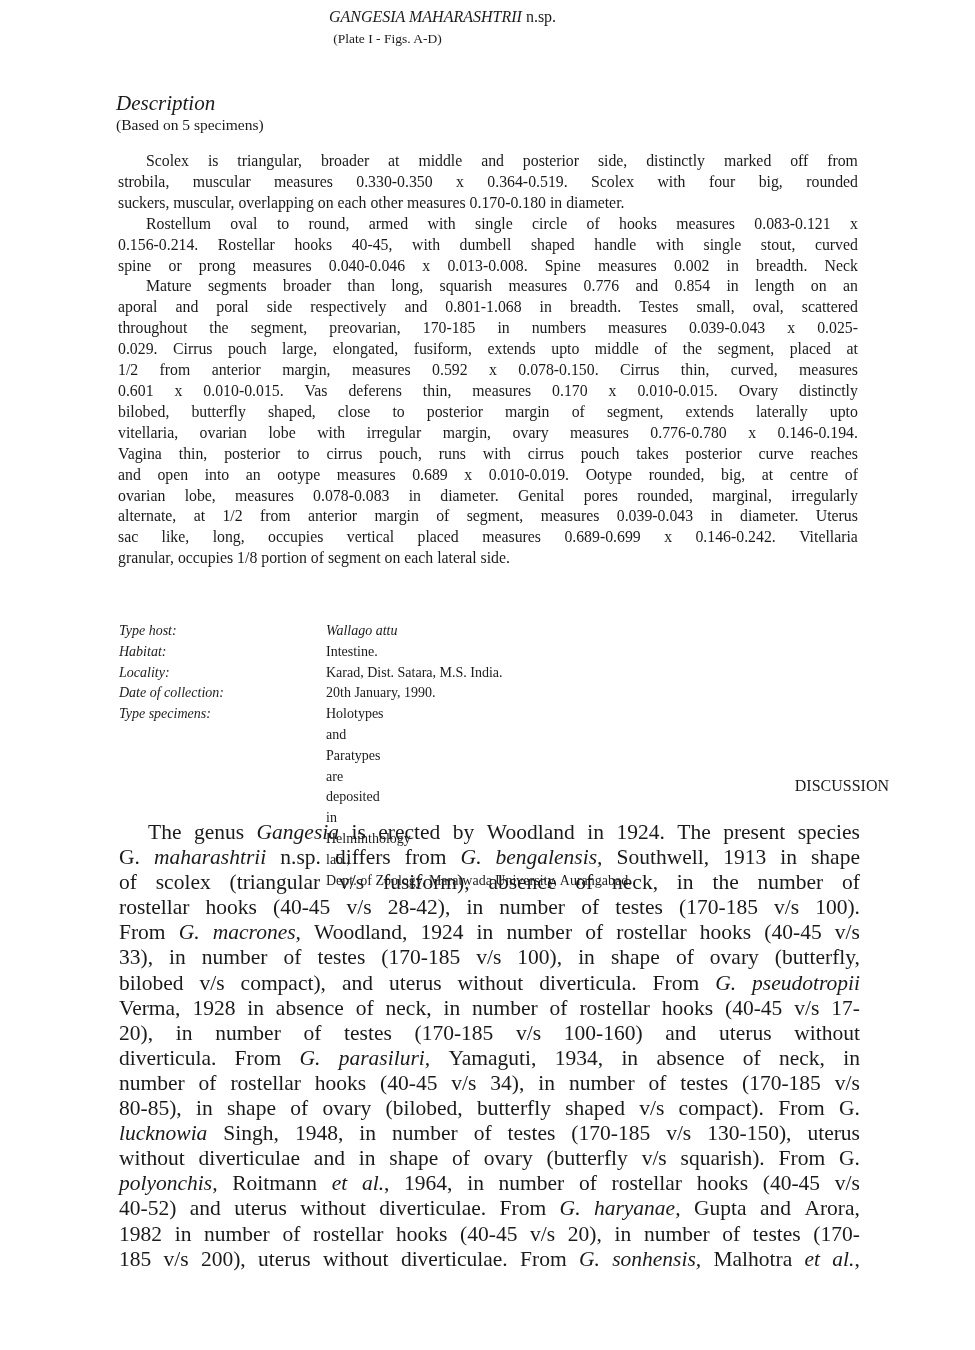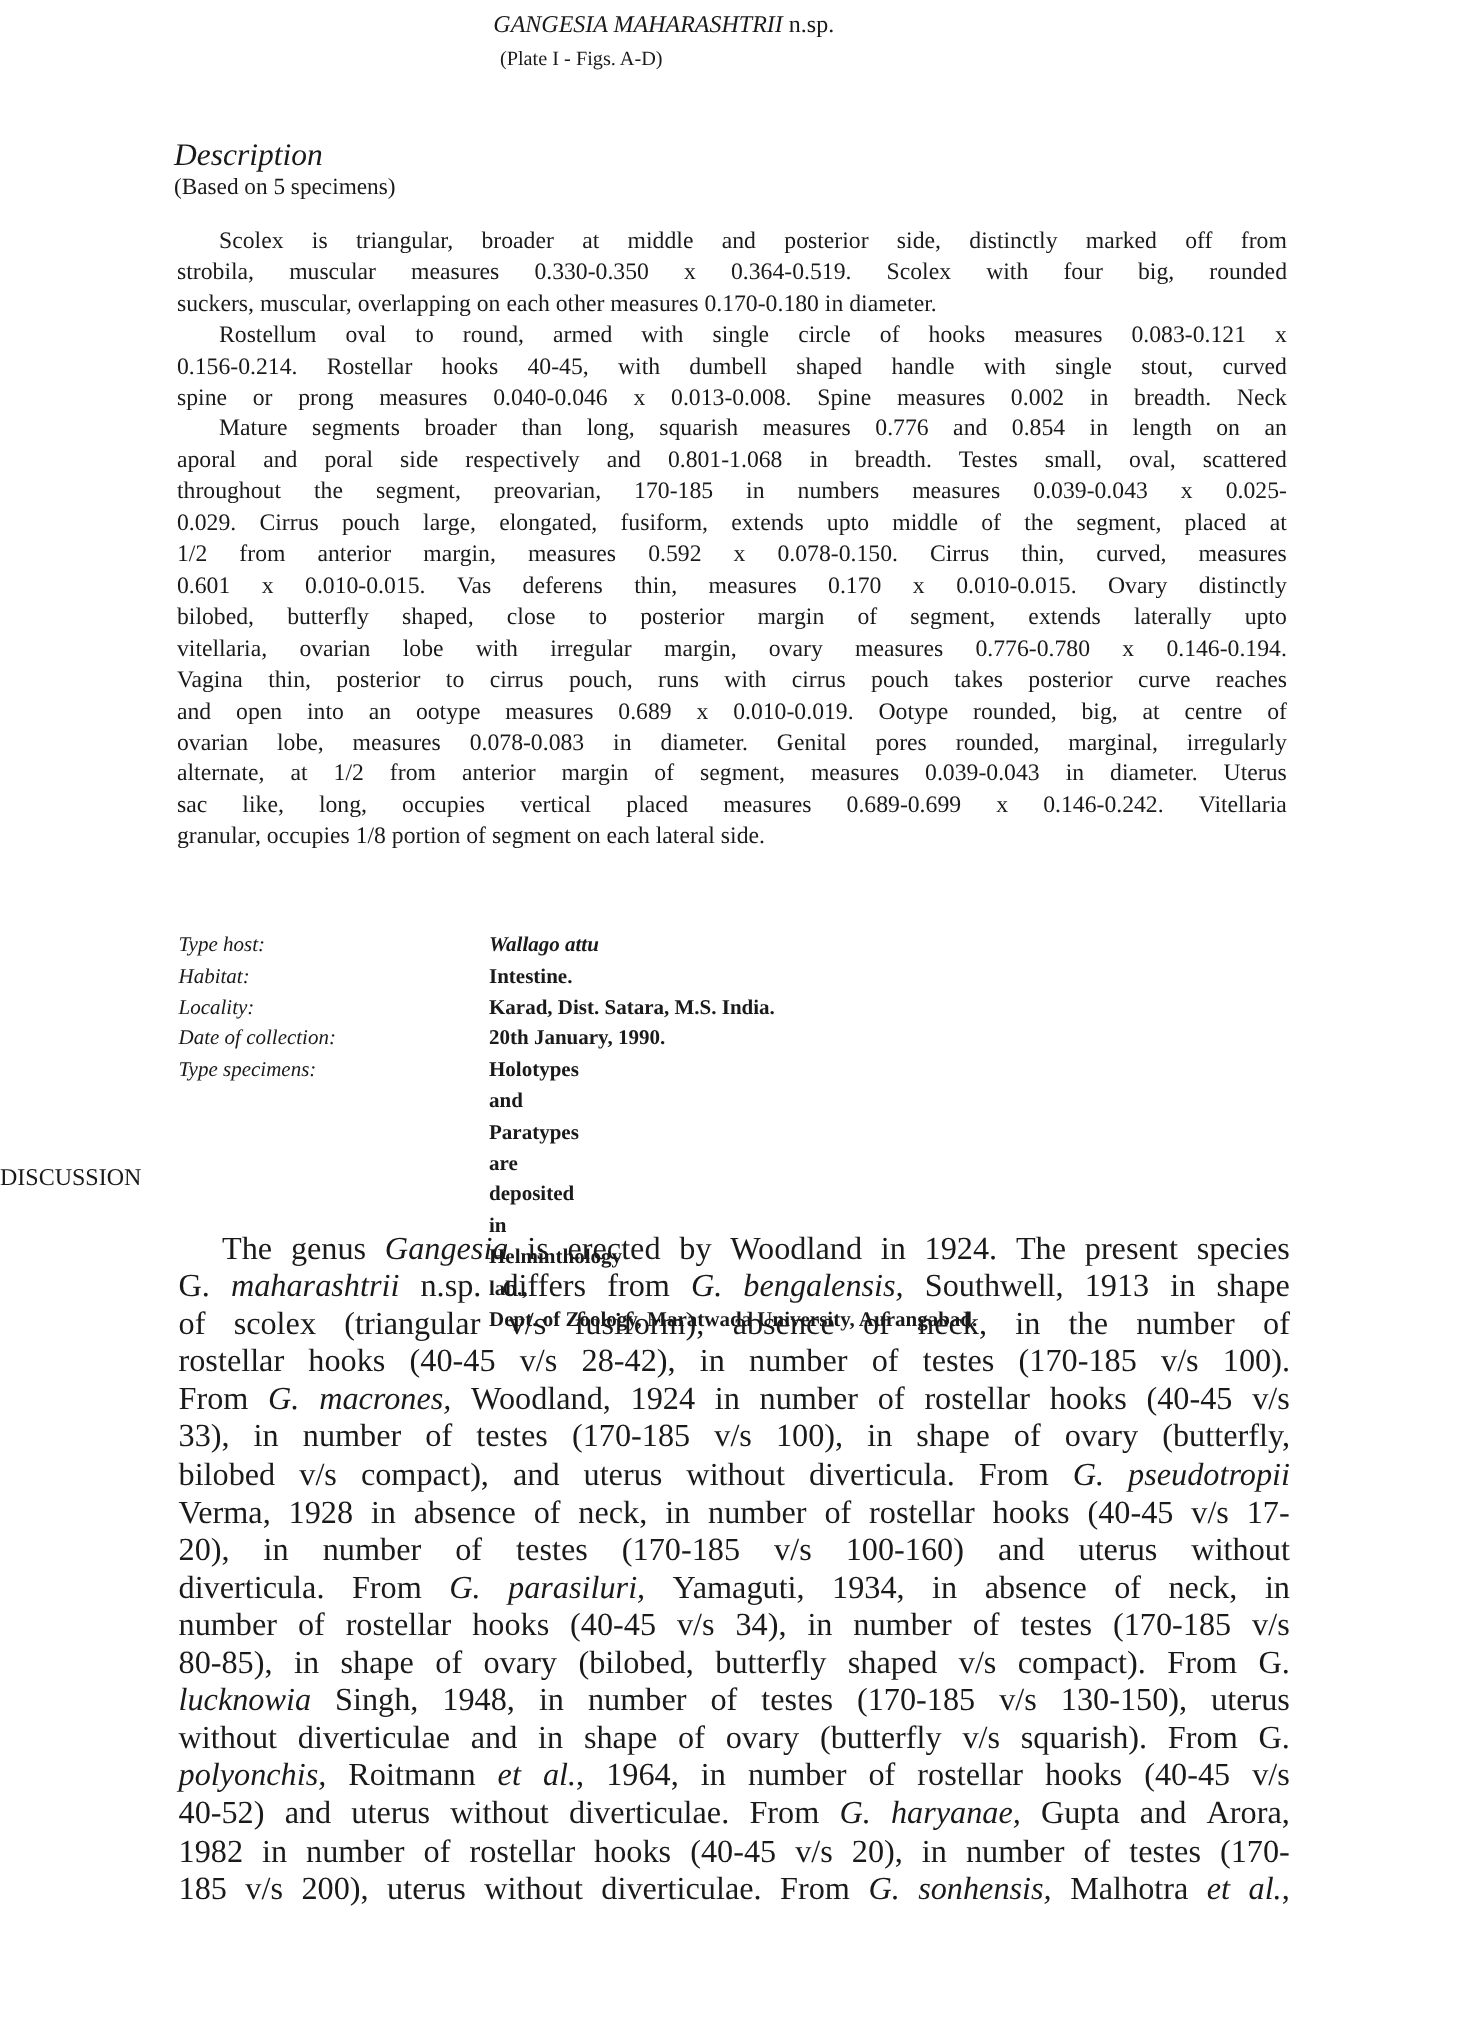--- a/index.html
+++ b/index.html
@@ -15,24 +15,24 @@
     #desc-basis { top: 116px; left: 116px; font-size: 15.5px; }
     .smallblock { left: 118px; width: 740px; font-size: 15.8px; line-height: 20.9px; }
     .smallblock .line { white-space: nowrap; display: flex; justify-content: space-between; }
     .smallblock .line.last { justify-content: flex-start; }
     .smallblock .line.indent { padding-left: 28px; }
     .smallblock .line span.w { display: inline-block; }
     #desc-body { top: 151px; }
     #meta-table { top: 621px; left: 119px; font-size: 14px; line-height: 20.8px; }
     #meta-table .row { display: flex; }
     #meta-table .k { width: 207px; font-style: italic; }
-    #meta-table .v { width: 540px; font-weight: bold; }
+    #meta-table .v { width: 540px; }
     #meta-table .v.it { font-style: italic; }
     #meta-table .v .line { display: flex; justify-content: space-between; white-space: nowrap; flex-direction: column; }
-    #discussion-heading { top: 777px; left: 0; width: 889px; text-align: left; font-size: 16px; }
+    #discussion-heading { top: 777px; left: 0; width: 889px; text-align: right; font-size: 16px; }
     .bigblock { left: 119px; width: 741px; font-size: 21.5px; line-height: 25.1px; top: 820px; }
     .bigblock .line { white-space: nowrap; display: flex; justify-content: space-between; }
     .bigblock .line.indent { padding-left: 29px; }
     .it { font-style: italic; }
   </style>
 </head>
 <body>
 
 <div id="title" class="abs">
   <span class="it">GANGESIA MAHARASHTRII</span><span> n.sp.</span>

